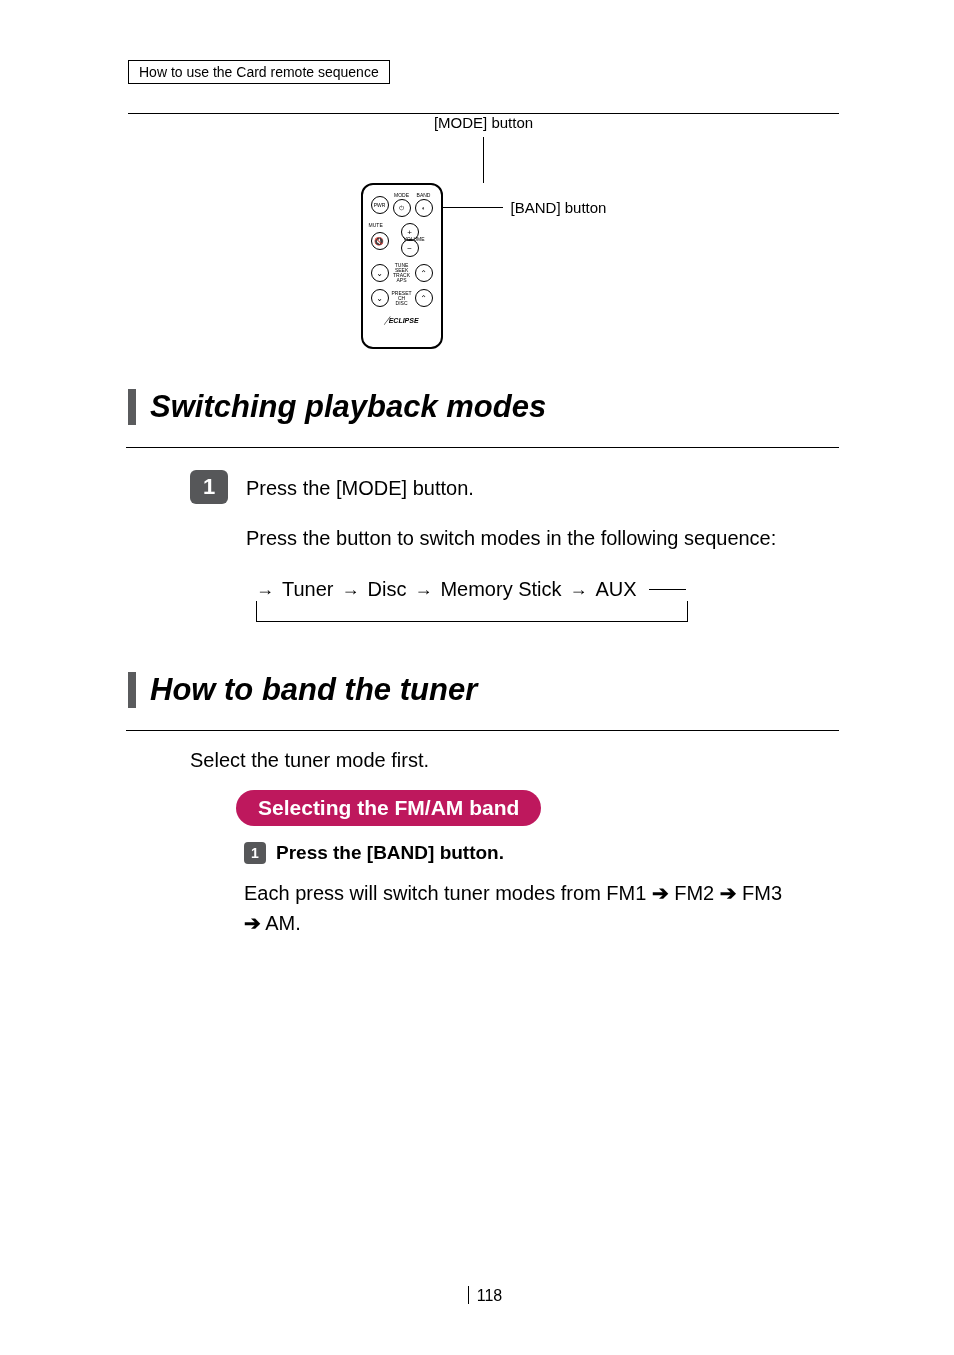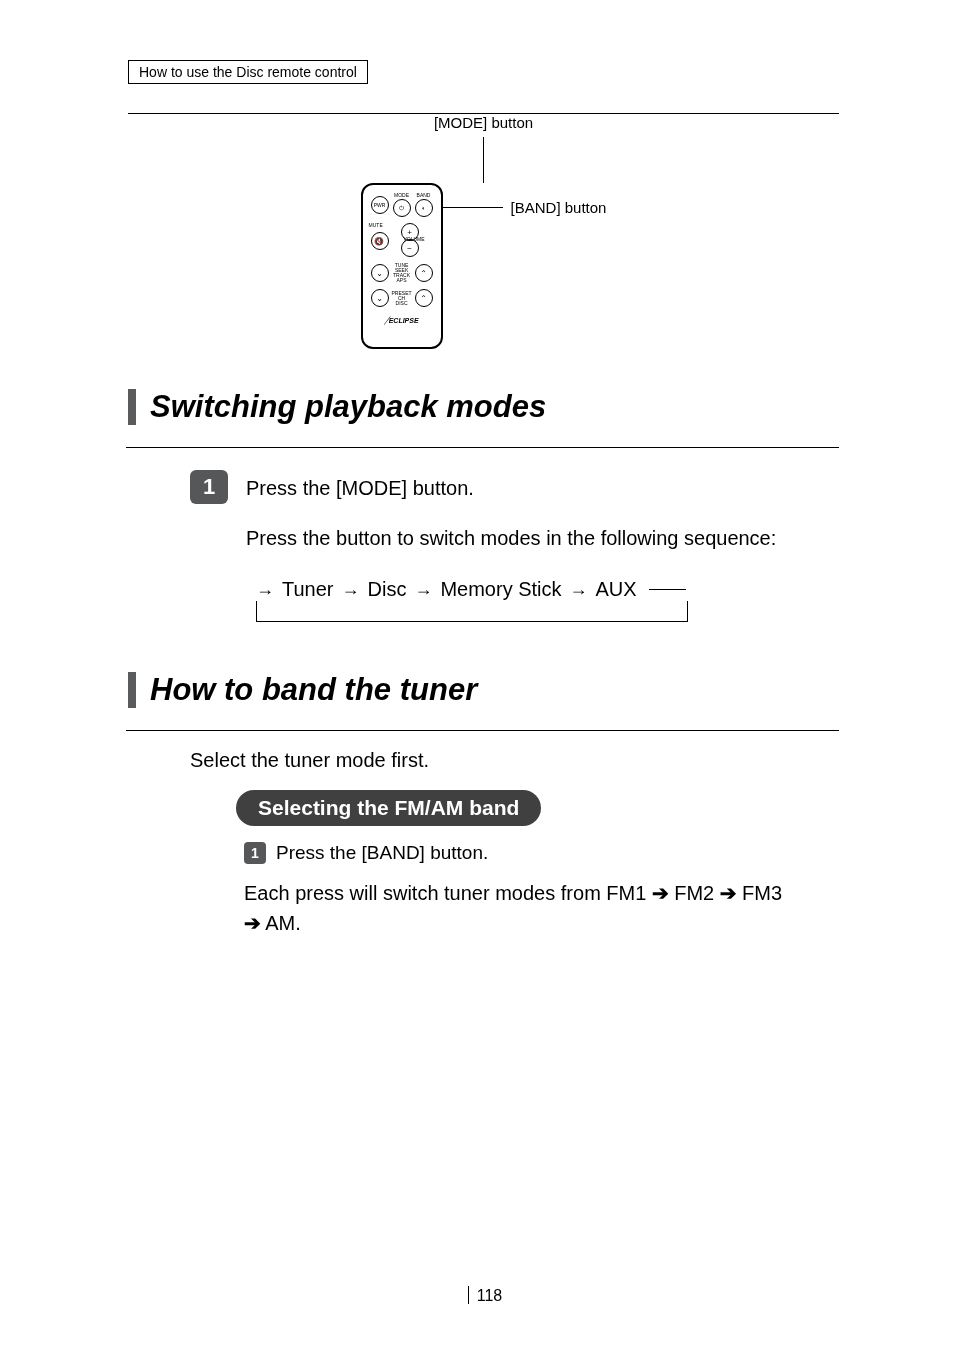--- a/index.html
+++ b/index.html
@@ -40,37 +40,37 @@
   .step-badge{background:#565759;color:#fff;font-weight:bold;border-radius:6px;width:38px;height:34px;display:flex;align-items:center;justify-content:center;font-size:22px;}
   .step-text{font-size:20px;line-height:1.4;padding-top:4px;}
   .step-detail{margin-left:118px;font-size:20px;line-height:1.4;margin-bottom:22px;}
 
   .cycle{margin-left:128px;position:relative;width:430px;}
   .cycle-row{display:flex;align-items:center;gap:8px;font-size:20px;padding:4px 0;}
   .arrow{font-size:18px;}
   .cycle-box{border:1px solid #000;border-top:none;height:20px;margin-top:-4px;width:100%;}
 
   .intro-line{margin-left:62px;font-size:20px;margin-bottom:18px;}
-  .pill{background:#404040;color:#fff;font-size:21px;font-weight:bold;border-radius:18px;padding:6px 22px;display:inline-block;margin-left:108px;margin-bottom:16px;}
+  .pill{background:#be185d;color:#fff;font-size:21px;font-weight:bold;border-radius:18px;padding:6px 22px;display:inline-block;margin-left:108px;margin-bottom:16px;}
   .sub-step{display:flex;align-items:center;gap:10px;margin-left:116px;margin-bottom:14px;}
   .sub-badge{background:#565759;color:#fff;font-weight:bold;border-radius:4px;width:22px;height:22px;display:flex;align-items:center;justify-content:center;font-size:14px;}
-  .sub-text{font-size:19px;font-weight:normal;}
+  .sub-text{font-size:19px;font-weight:bold;}
   .sub-detail{margin-left:116px;font-size:20px;line-height:1.5;max-width:560px;}
   .seq-arrow{font-weight:bold;}
 
   .page-num{position:absolute;bottom:50px;left:0;width:100%;text-align:center;font-size:16px;padding-left:8px;}
   .page-num .tick{display:inline-block;width:1px;height:18px;background:#000;margin-right:8px;vertical-align:-3px;}
 </style>
 </head>
 <body>
 
 <div class="page">
 
   <div class="header-box">
-    <span>How to use the Disc remote control</span>
+    <span>How to use the Card remote sequence</span>
   </div>
   <div class="header-rule" style="margin-top:-1px;"></div>
 
   
   <div class="diagram">
     <div class="mode-label">[MODE] button</div>
     <div style="align-self:center;width:1px;height:46px;background:#000;"></div>
     <div class="diagram-row">
       <div class="remote">
         <div class="row1">

